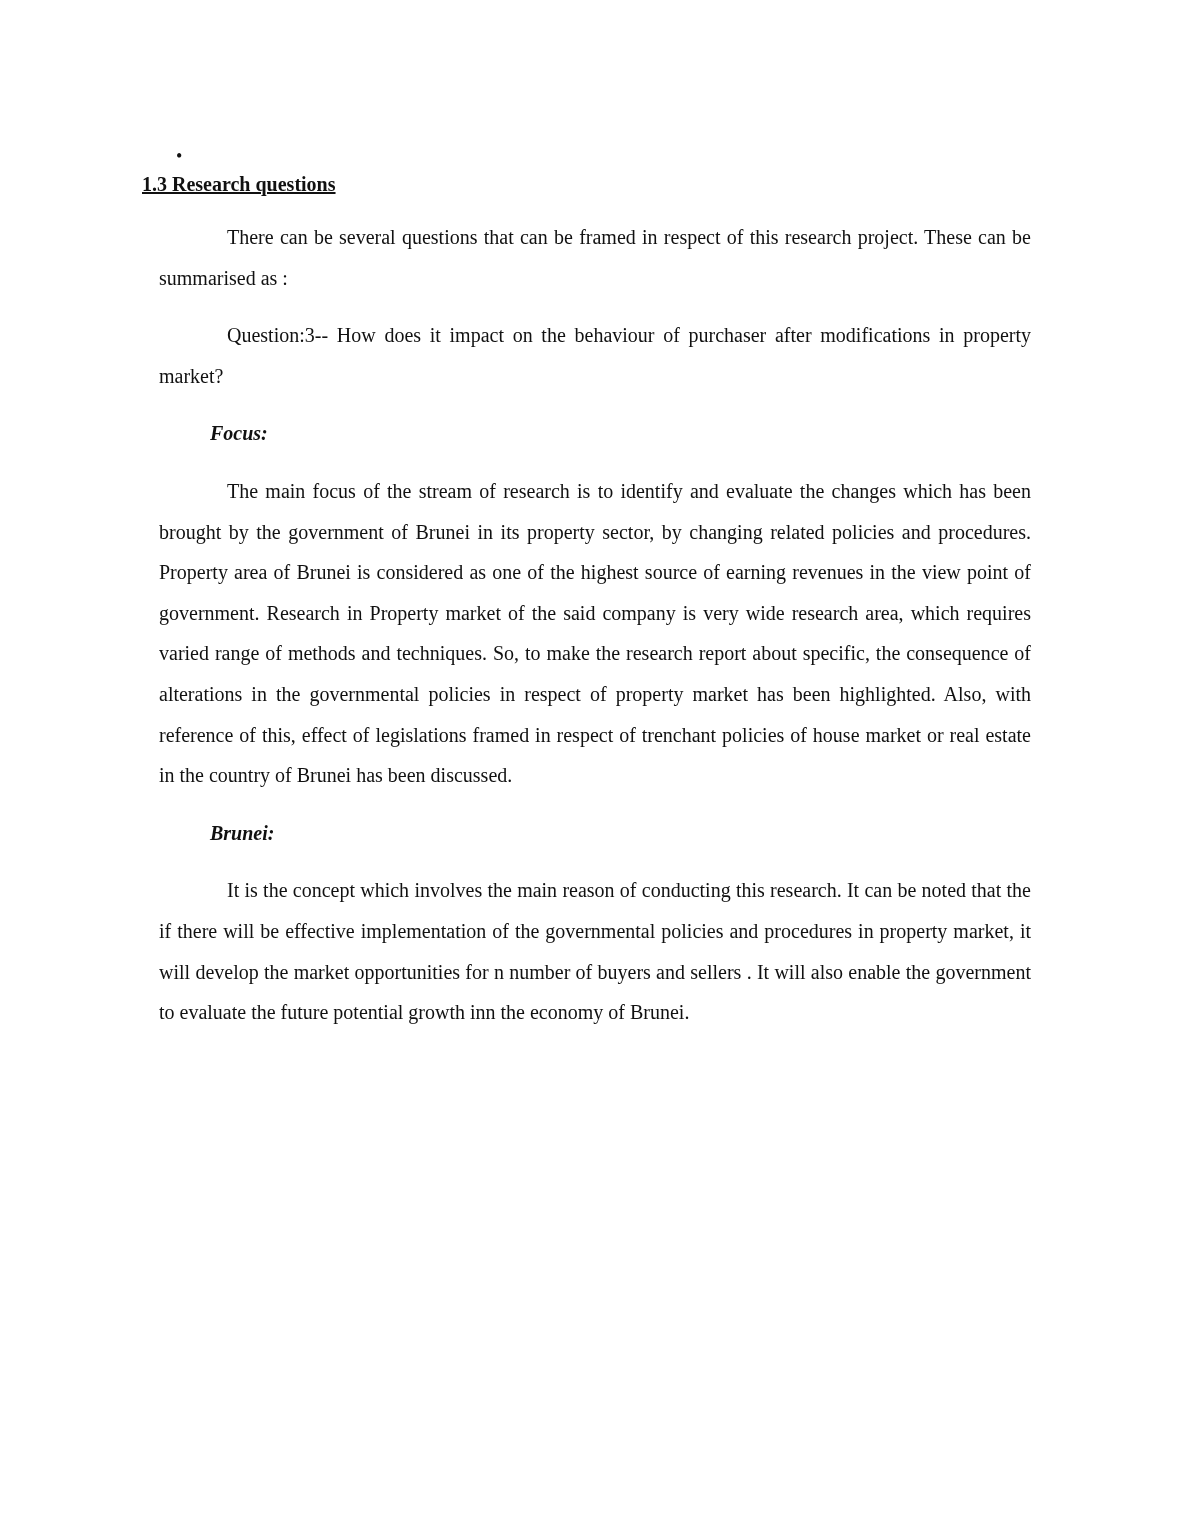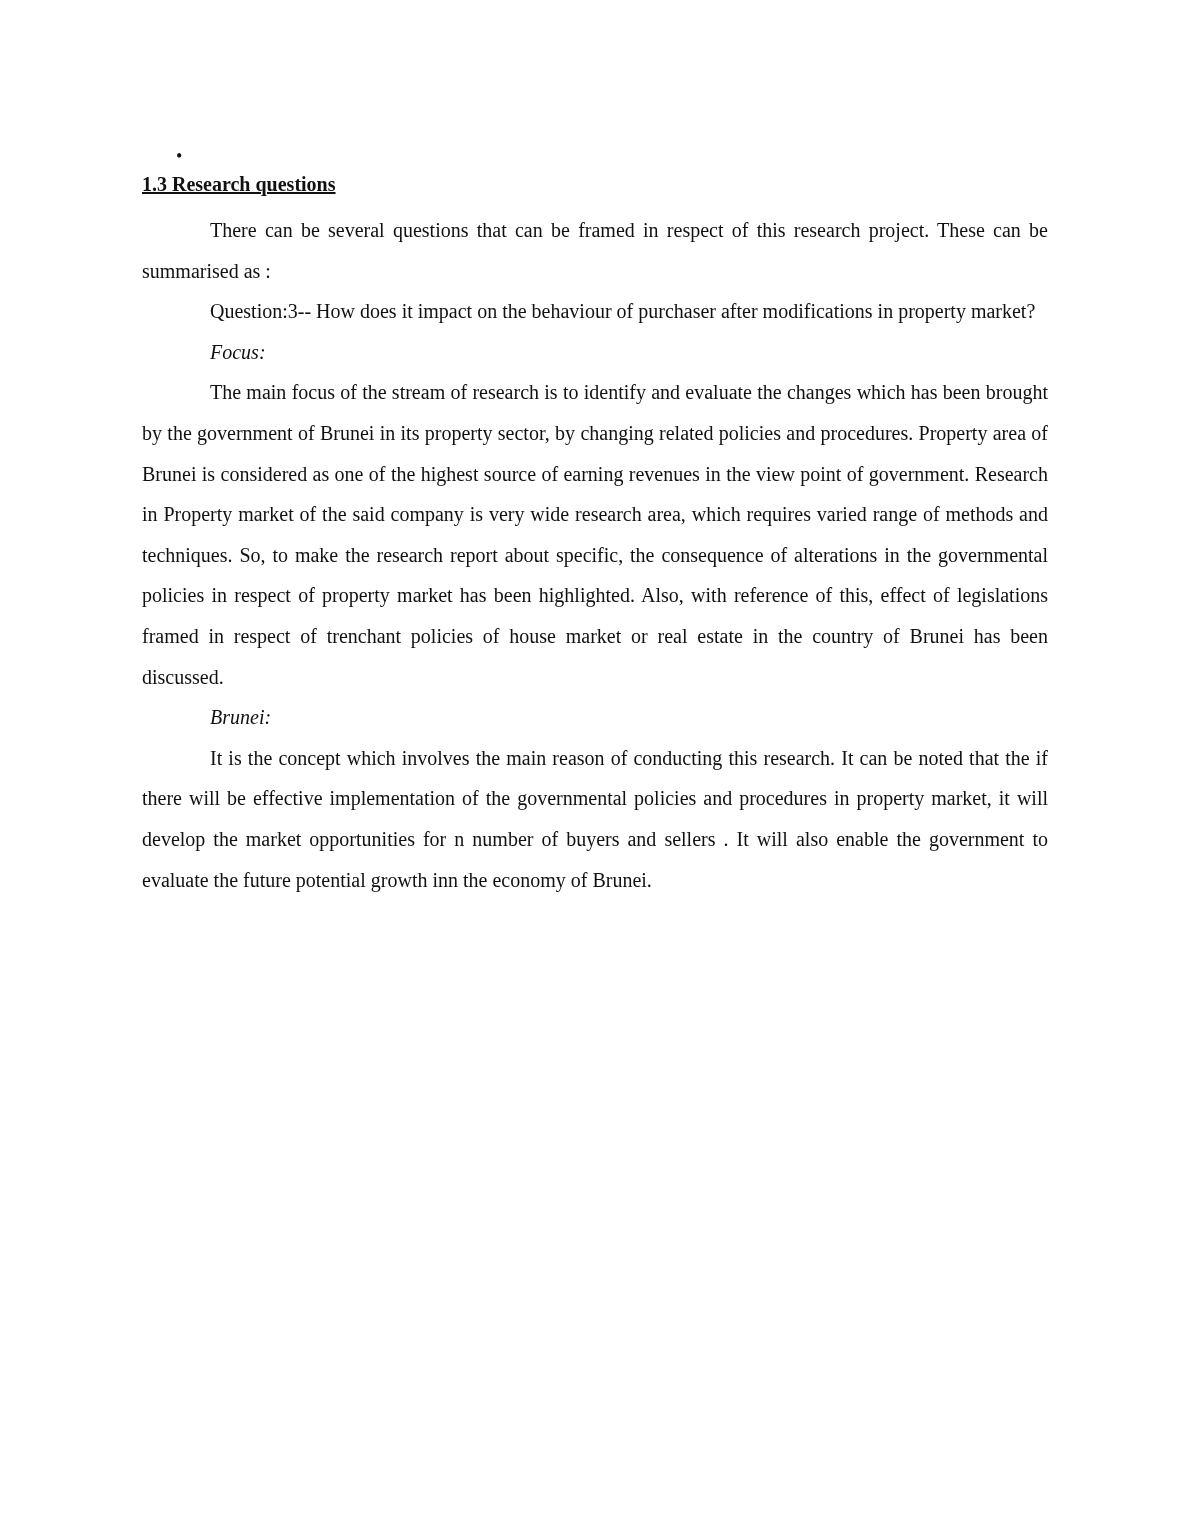--- a/index.html
+++ b/index.html
@@ -36,28 +36,28 @@
     font-size: 18px;
   }
   .section-heading {
     font-size: 20px;
     font-weight: bold;
     text-decoration: underline;
     margin: 30px 0 10px 0;
     line-height: 1.6;
   }
   .body-par {
-    margin: 0;
+    margin: 17px;
     text-align: justify;
     text-indent: 68px;
     line-height: 2.03;
   }
   .sub-label {
     margin: 0 0 0 68px;
-    font-weight: normal;
+    font-weight: bold;
     font-style: italic;
     line-height: 2.03;
   }
 </style>
 </head>
 <body>
 
 <div class="page">
 
   <ul class="bullet-list">

